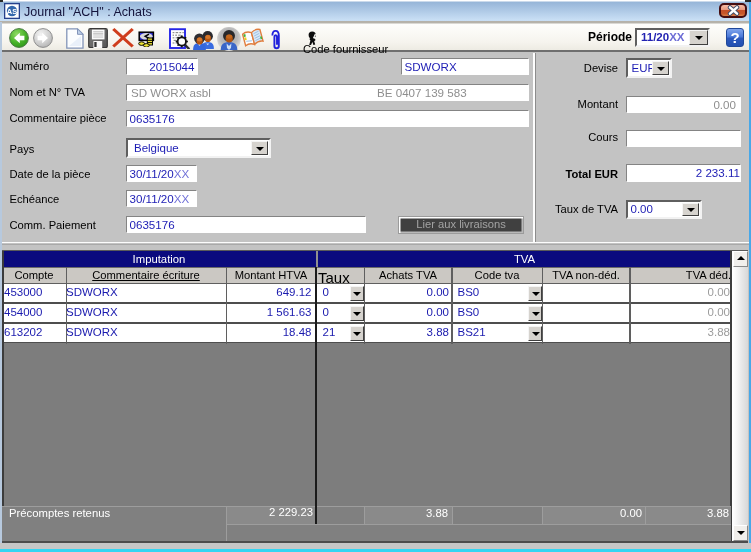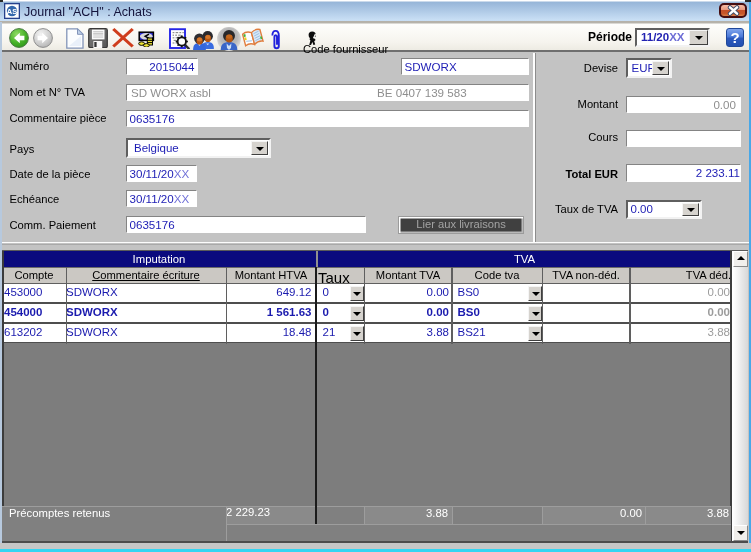--- a/index.html
+++ b/index.html
@@ -274,42 +274,42 @@
 <div class="abs" style="left:2px;top:251px;width:729px;height:16px;background:#0a0a7e;"></div>
 <div class="abs" style="left:2px;top:251px;width:314px;height:16px;color:#fff;font-size:11.3px;text-align:center;line-height:16px;">Imputation</div>
 <div class="abs" style="left:318px;top:251px;width:413px;height:16px;color:#fff;font-size:11.3px;text-align:center;line-height:16px;">TVA</div>
 <div class="abs" style="left:316px;top:251px;width:1.5px;height:16px;background:#909090;"></div>
 
 <div class="abs" style="left:2px;top:267px;width:729px;height:17px;background:#cbc8c3;border-top:1px solid #6a6a6a;border-bottom:1.5px solid #5f5f5f;box-sizing:border-box;"></div>
 <div class="abs" style="left:2px;top:269px;width:64px;text-align:center;font-size:11.2px;">Compte</div>
 <div class="abs" style="left:67px;top:269px;width:158px;text-align:center;font-size:11.2px;text-decoration:underline;">Commentaire écriture</div>
 <div class="abs" style="left:227px;top:269px;width:88px;text-align:center;font-size:11.2px;">Montant HTVA</div>
 <div class="abs" style="left:318px;top:269px;width:26px;text-align:left;font-size:15px;">Taux</div>
-<div class="abs" style="left:365px;top:269px;width:86px;text-align:center;font-size:11.2px;">Montant TVA</div>
+<div class="abs" style="left:365px;top:269px;width:86px;text-align:center;font-size:11.2px;">Achats TVA</div>
 <div class="abs" style="left:453px;top:269px;width:88px;text-align:center;font-size:11.2px;">Code tva</div>
 <div class="abs" style="left:543px;top:269px;width:86px;text-align:center;font-size:11.2px;">TVA non-déd.</div>
 <div class="abs" style="left:631px;top:269px;width:100px;text-align:right;font-size:11.2px;">TVA déd.</div>
 
 <div>
 <div class="abs" style="left:2px;top:284.3px;width:729px;height:17.9px;background:#fff;border-bottom:2px solid #4e4e4e;box-sizing:content-box;font-size:11.5px;color:#1a1aae;line-height:16.5px;">
  <div class="abs" style="left:2px;">453000</div>
  <div class="abs" style="left:64px;">SDWORX</div>
  <div class="abs" style="left:225px;width:84.5px;text-align:right;">649.12</div>
  <div class="abs" style="left:320.5px;">0</div>
  <div class="ddbtn" style="left:347.5px;top:1.5px;width:14px;height:15px;">
         <div class="tri-d" style="left:2.5px;top:5px;"></div>
       </div>
  <div class="abs" style="left:365px;width:82px;text-align:right;">0.00</div>
  <div class="abs" style="left:455.5px;">BS0</div>
  <div class="ddbtn" style="left:526px;top:1.5px;width:14px;height:15px;">
         <div class="tri-d" style="left:2.5px;top:5px;"></div>
       </div>
  <div class="abs" style="left:631px;width:97px;text-align:right;color:#9c9c9c;">0.00</div>
  </div>
-<div class="abs" style="left:2px;top:304.2px;width:729px;height:17.9px;background:#fff;border-bottom:2px solid #4e4e4e;box-sizing:content-box;font-size:11.5px;color:#1a1aae;line-height:16.5px;font-weight:bold;">
+<div class="abs" style="left:2px;top:304.2px;width:729px;height:17.9px;background:#fff;border-bottom:2px solid #4e4e4e;box-sizing:content-box;font-size:11.5px;color:#1a1aae;line-height:16.5px;">
  <div class="abs" style="left:2px;">454000</div>
  <div class="abs" style="left:64px;">SDWORX</div>
  <div class="abs" style="left:225px;width:84.5px;text-align:right;">1 561.63</div>
  <div class="abs" style="left:320.5px;">0</div>
  <div class="ddbtn" style="left:347.5px;top:1.5px;width:14px;height:15px;">
         <div class="tri-d" style="left:2.5px;top:5px;"></div>
       </div>
  <div class="abs" style="left:365px;width:82px;text-align:right;">0.00</div>
  <div class="abs" style="left:455.5px;">BS0</div>
  <div class="ddbtn" style="left:526px;top:1.5px;width:14px;height:15px;">
@@ -347,21 +347,21 @@
 
 <div class="vline" style="left:2px;top:251px;width:1.5px;height:290px;background:#3c3c3c;"></div>
 <div class="vline" style="left:730px;top:251px;width:1.5px;height:290px;background:#3c3c3c;"></div>
 
 <div class="abs" style="left:2px;top:505.5px;width:729px;height:36px;background:#808080;border-top:1px solid #9d9d9d;box-sizing:border-box;"></div>
 <div class="abs" style="left:226.5px;top:506.5px;width:89px;height:17px;background:#8a8a8a;"></div>
 <div class="abs" style="left:364.5px;top:506.5px;width:87px;height:17px;background:#8a8a8a;"></div>
 <div class="abs" style="left:542.5px;top:506.5px;width:102.5px;height:17px;background:#8a8a8a;"></div>
 <div class="abs" style="left:646px;top:506.5px;width:85px;height:17px;background:#8a8a8a;"></div>
 <div class="abs" style="left:9px;top:506.5px;color:#fff;font-size:11.3px;">Précomptes retenus</div>
-<div class="abs" style="left:226px;top:506px;width:87px;color:#fff;font-size:11.3px;">2 229.23</div>
+<div class="abs" style="left:226px;top:506px;width:87px;color:#fff;font-size:11.3px;text-align:right;">2 229.23</div>
 <div class="abs" style="left:365px;top:506.5px;width:83px;color:#fff;font-size:11.3px;text-align:right;">3.88</div>
 <div class="abs" style="left:543px;top:506.5px;width:99px;color:#fff;font-size:11.3px;text-align:right;">0.00</div>
 <div class="abs" style="left:646px;top:506.5px;width:83px;color:#fff;font-size:11.3px;text-align:right;">3.88</div>
 
 <div class="vline" style="left:225.5px;top:505.5px;width:1px;height:36px;background:#9d9d9d;"></div>
 <div class="vline" style="left:363.5px;top:505.5px;width:1px;height:18.5px;background:#9d9d9d;"></div>
 <div class="vline" style="left:451.5px;top:505.5px;width:1px;height:18.5px;background:#9d9d9d;"></div>
 <div class="vline" style="left:541.5px;top:505.5px;width:1px;height:18.5px;background:#9d9d9d;"></div>
 <div class="vline" style="left:645px;top:505.5px;width:1px;height:18.5px;background:#9d9d9d;"></div>
 <div class="vline" style="left:315px;top:505.5px;width:2.2px;height:18.5px;background:#1b1b1b;"></div>

